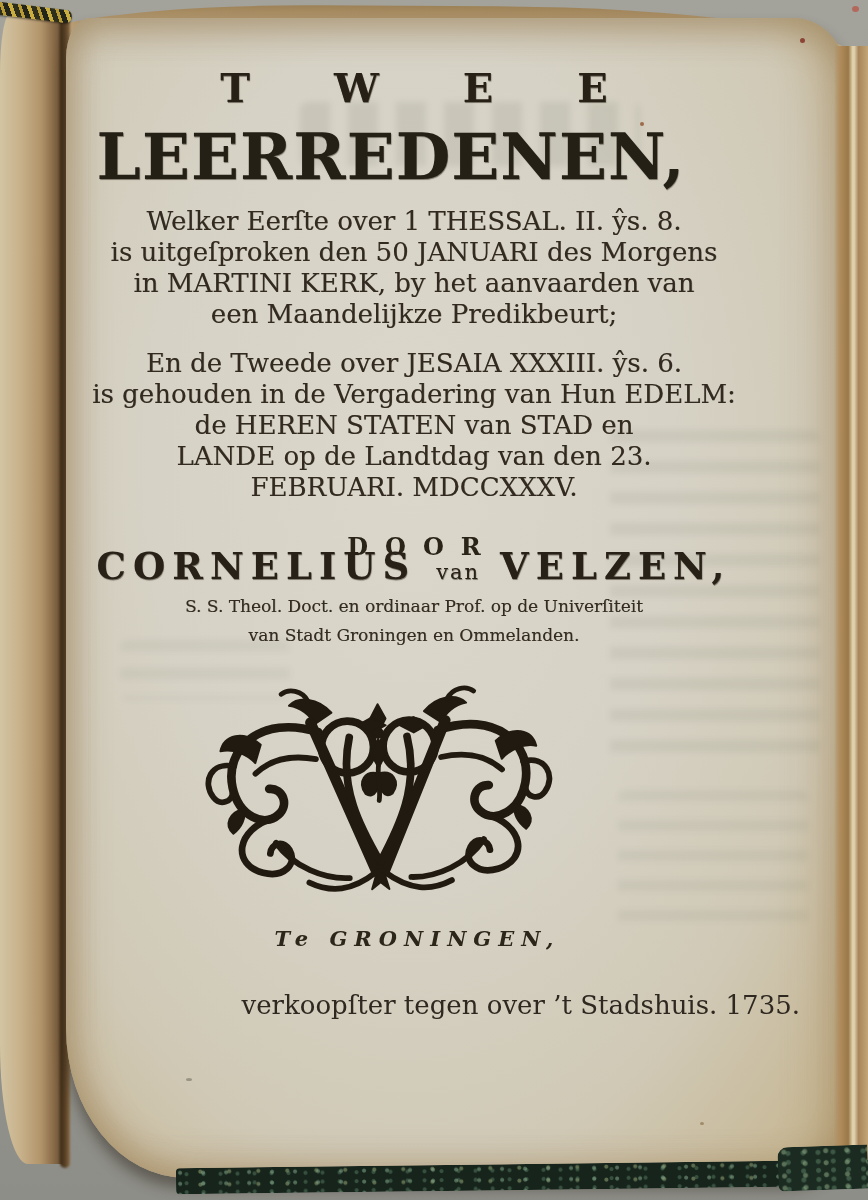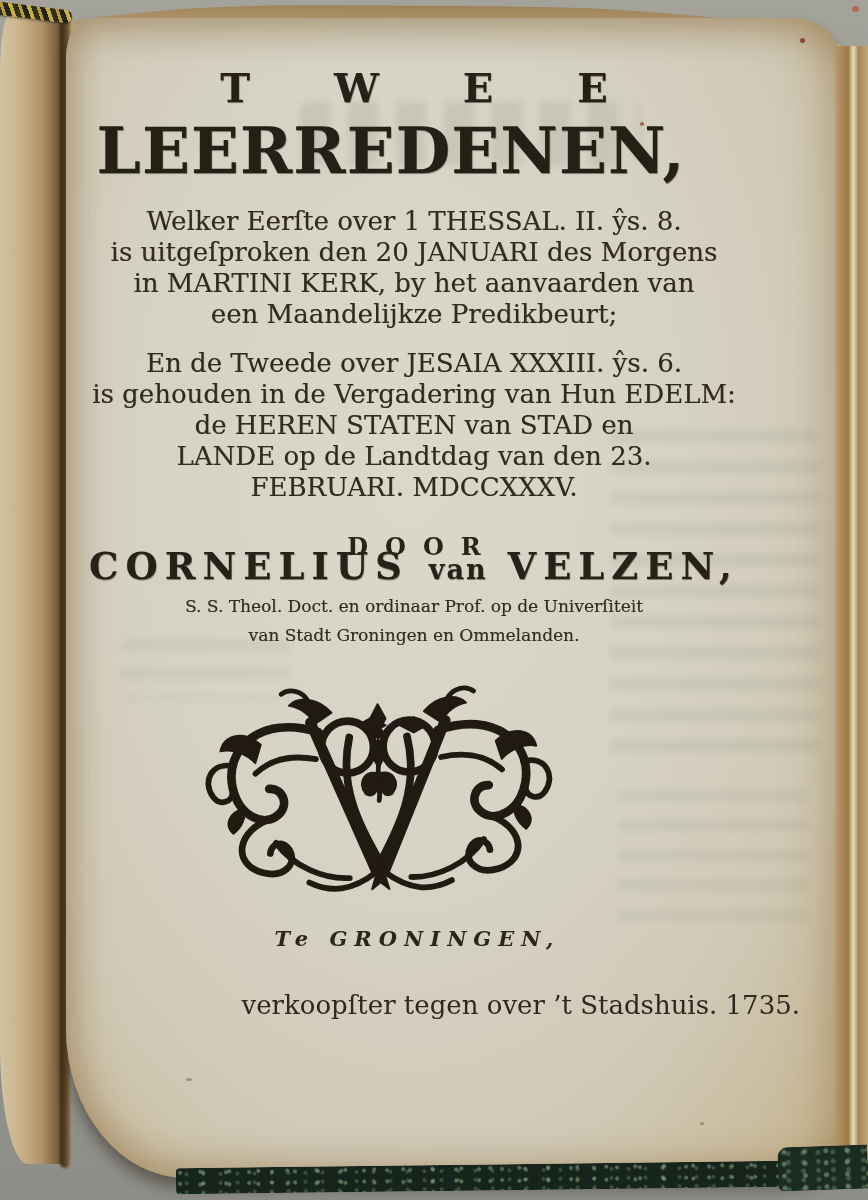--- a/index.html
+++ b/index.html
@@ -56,32 +56,32 @@
             background:repeating-linear-gradient(180deg,rgba(62,76,62,.11) 0 11px,rgba(62,76,62,0) 11px 30px);}
   .ghost.g4{left:120px;top:640px;width:170px;height:60px;
             background:repeating-linear-gradient(180deg,rgba(62,76,62,.10) 0 11px,rgba(62,76,62,0) 11px 28px);}
 
   
   .content{position:absolute;left:28px;top:0;width:772px;height:1200px;
            color:#2b241c;text-align:center;}
   .content > div{position:absolute;left:0;width:100%;}
   .half-title{top:64px;font-size:40px;font-weight:bold;letter-spacing:84px;padding-left:84px;
               box-sizing:border-box;color:#272017;text-shadow:.5px .5px .7px rgba(43,34,23,.55);}
-  .main-title{top:114px;font-size:63px;font-weight:bold;letter-spacing:1px;color:#252016;
+  .main-title{top:120px;font-size:63px;font-weight:bold;letter-spacing:1px;color:#252016;
               padding-right:46px;box-sizing:border-box;
               text-shadow:.6px .6px .8px rgba(40,32,20,.5);}
   .body-block{font-size:26px;line-height:31px;color:#322a20;
               text-shadow:.4px .4px .5px rgba(50,40,28,.4);}
   .p1{top:206px;}
   .p2{top:348px;}
   .byline{top:504px;font-size:24px;font-weight:bold;letter-spacing:17px;padding-left:17px;
           box-sizing:border-box;color:#2a2318;margin-top:28px;}
   .author{top:544px;font-size:37px;font-weight:bold;letter-spacing:7px;color:#282118;
           text-shadow:.5px .5px .7px rgba(40,32,20,.5);}
-  .author .particle{font-size:27px;font-weight:bold;letter-spacing:2px;}
+  .author .particle{font-size:21px;font-weight:normal;letter-spacing:2px;}
   .titles{top:592px;font-size:17px;line-height:29px;color:#332b21;}
   .imprint-place{top:926px;font-size:21px;font-style:italic;font-weight:bold;letter-spacing:7px;
                  padding-left:7px;box-sizing:border-box;color:#2c2519;}
   .imprint-l2{top:958px;font-size:27px;color:#2f2820;}
   .imprint-l3{top:990px;font-size:26px;color:#2f2820;text-align:right;}
 
   .ornament{position:absolute;left:196px;top:666px;width:366px;height:242px;}
 </style>
 </head>
 <body>
@@ -107,21 +107,21 @@
   <div class="speck" style="left:186px;top:1078px;background:#9a9484;width:6px;height:3px;"></div>
   <div class="speck" style="left:700px;top:1122px;background:#a08a68;width:4px;height:3px;"></div>
 
   <div class="content">
 
     <div class="half-title">TWEE</div>
     <div class="main-title">LEERREDENEN,</div>
 
     <div class="body-block p1">
       <div>Welker Eerſte over 1 THESSAL. II. ŷs. 8.</div>
-      <div>is uitgeſproken den 20 JANUARI des Morgens</div>
+      <div>is uitgeſproken den 50 JANUARI des Morgens</div>
       <div>in MARTINI KERK, by het aanvaarden van</div>
       <div>een Maandelijkze Predikbeurt;</div>
     </div>
 
     <div class="body-block p2">
       <div>En de Tweede over JESAIA XXXIII. ŷs. 6.</div>
       <div>is gehouden in de Vergadering van Hun EDELM:</div>
       <div>de HEREN STATEN van STAD en</div>
       <div>LANDE op de Landtdag van den 23.</div>
       <div>FEBRUARI. MDCCXXXV.</div>

